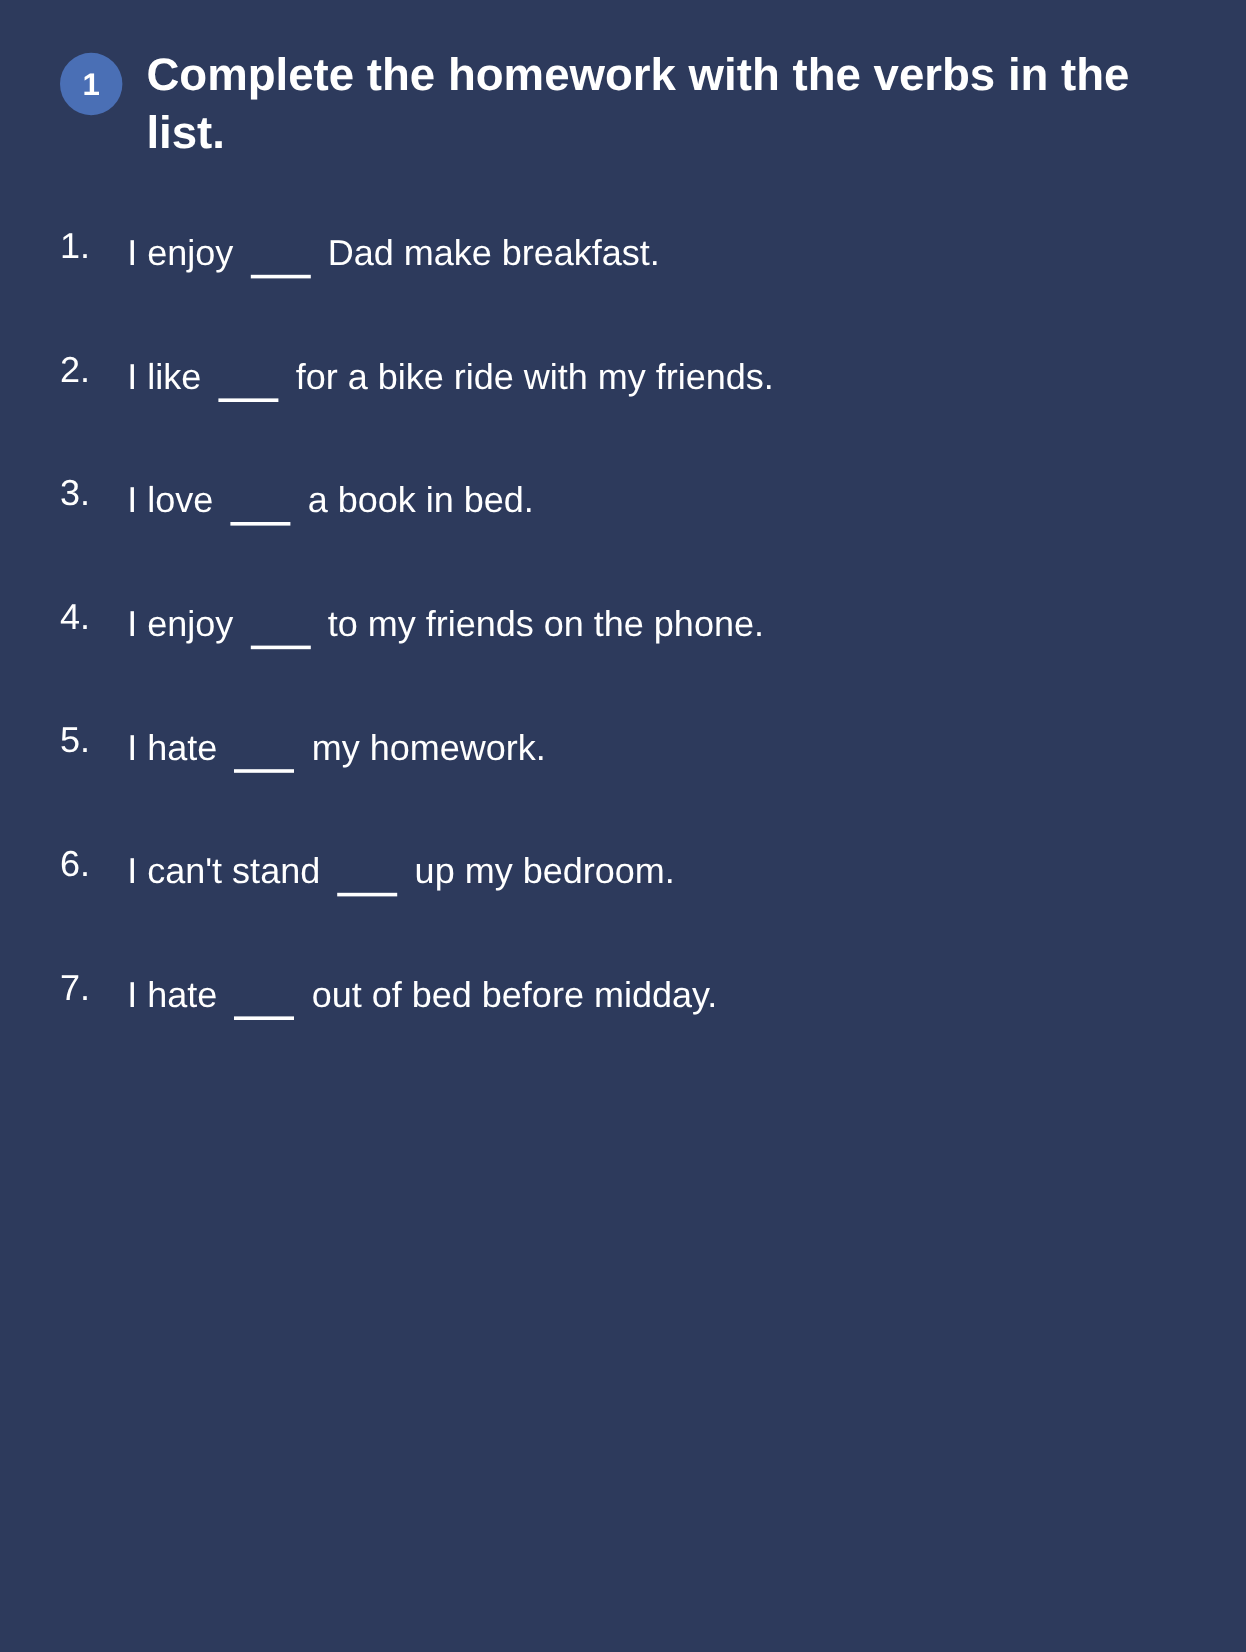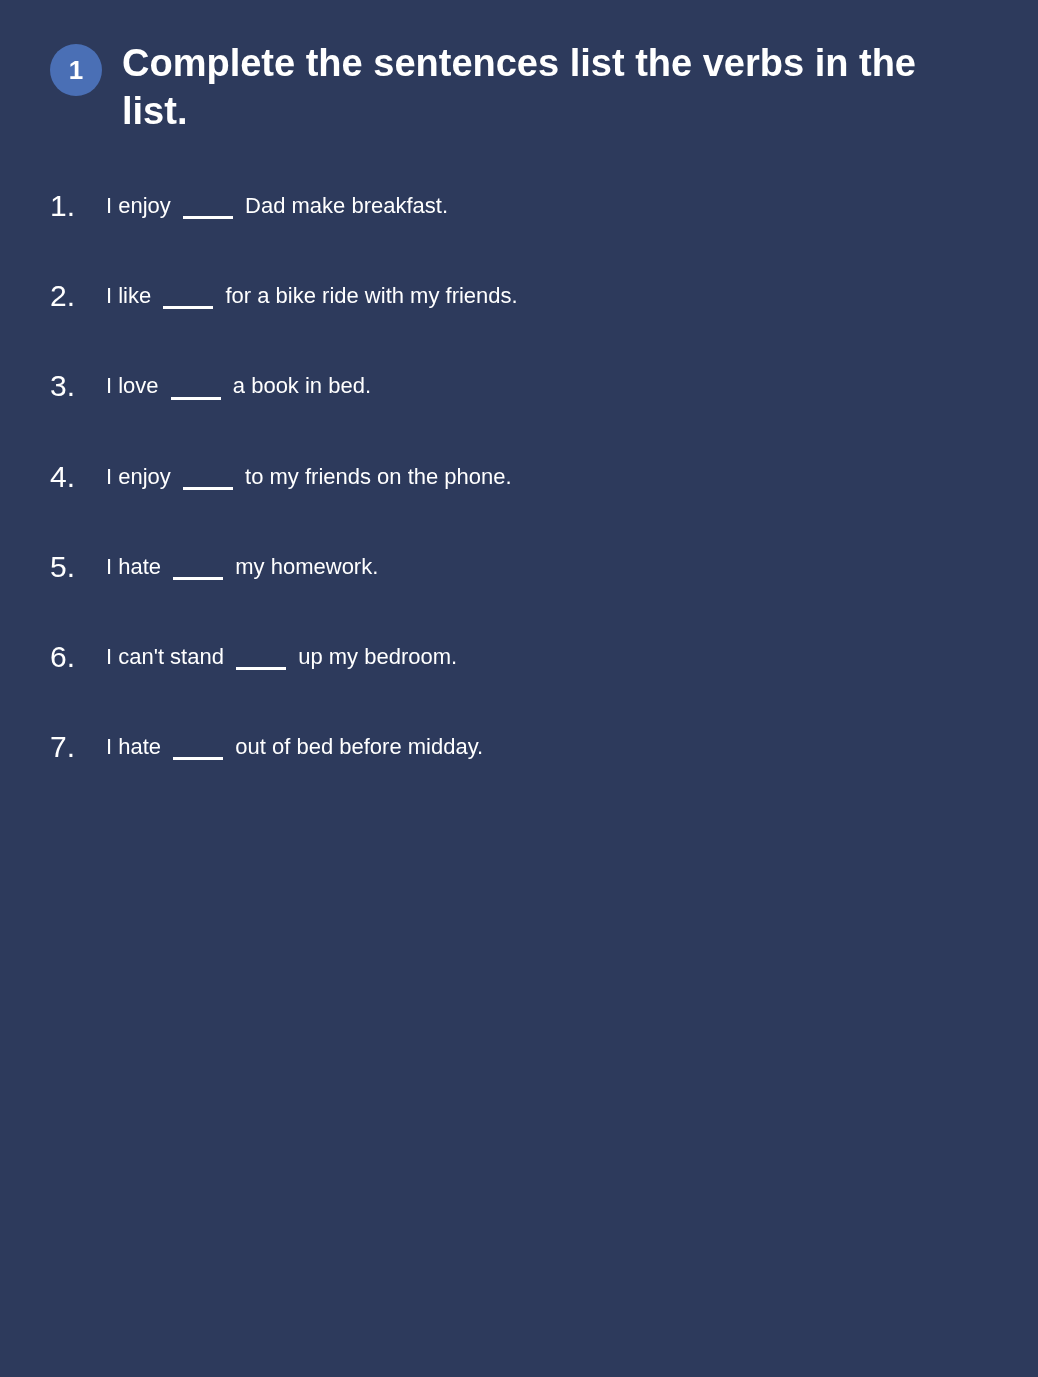--- a/index.html
+++ b/index.html
@@ -61,42 +61,42 @@
 
     .sentence-number {
       font-size: 30px;
       font-weight: normal;
       color: #ffffff;
       min-width: 40px;
       padding-top: 4px;
     }
 
     .sentence-text {
-      font-size: 22px;
+      font-size: 30px;
       line-height: 1.6;
       color: #ffffff;
       flex: 1;
     }
 
     .blank {
       display: inline-block;
       width: 50px;
       border-bottom: 3px solid #ffffff;
       margin: 0 6px;
       vertical-align: bottom;
       position: relative;
       top: -4px;
     }
   </style>
 </head>
 <body>
 
 <div class="header">
   <div class="number-badge">1</div>
-  <div class="header-title">Complete the sentences list the verbs in the list.</div>
+  <div class="header-title">Complete the homework with the verbs in the list.</div>
 </div>
 
 <ol class="sentences-list">
 <li class="sentence-item">
       <span class="sentence-number">1.</span>
       <span class="sentence-text">I enjoy <span class="blank">&nbsp;</span> Dad make breakfast.</span>
     </li>
     <li class="sentence-item">
       <span class="sentence-number">2.</span>
       <span class="sentence-text">I like <span class="blank">&nbsp;</span> for a bike ride with my friends.</span>

